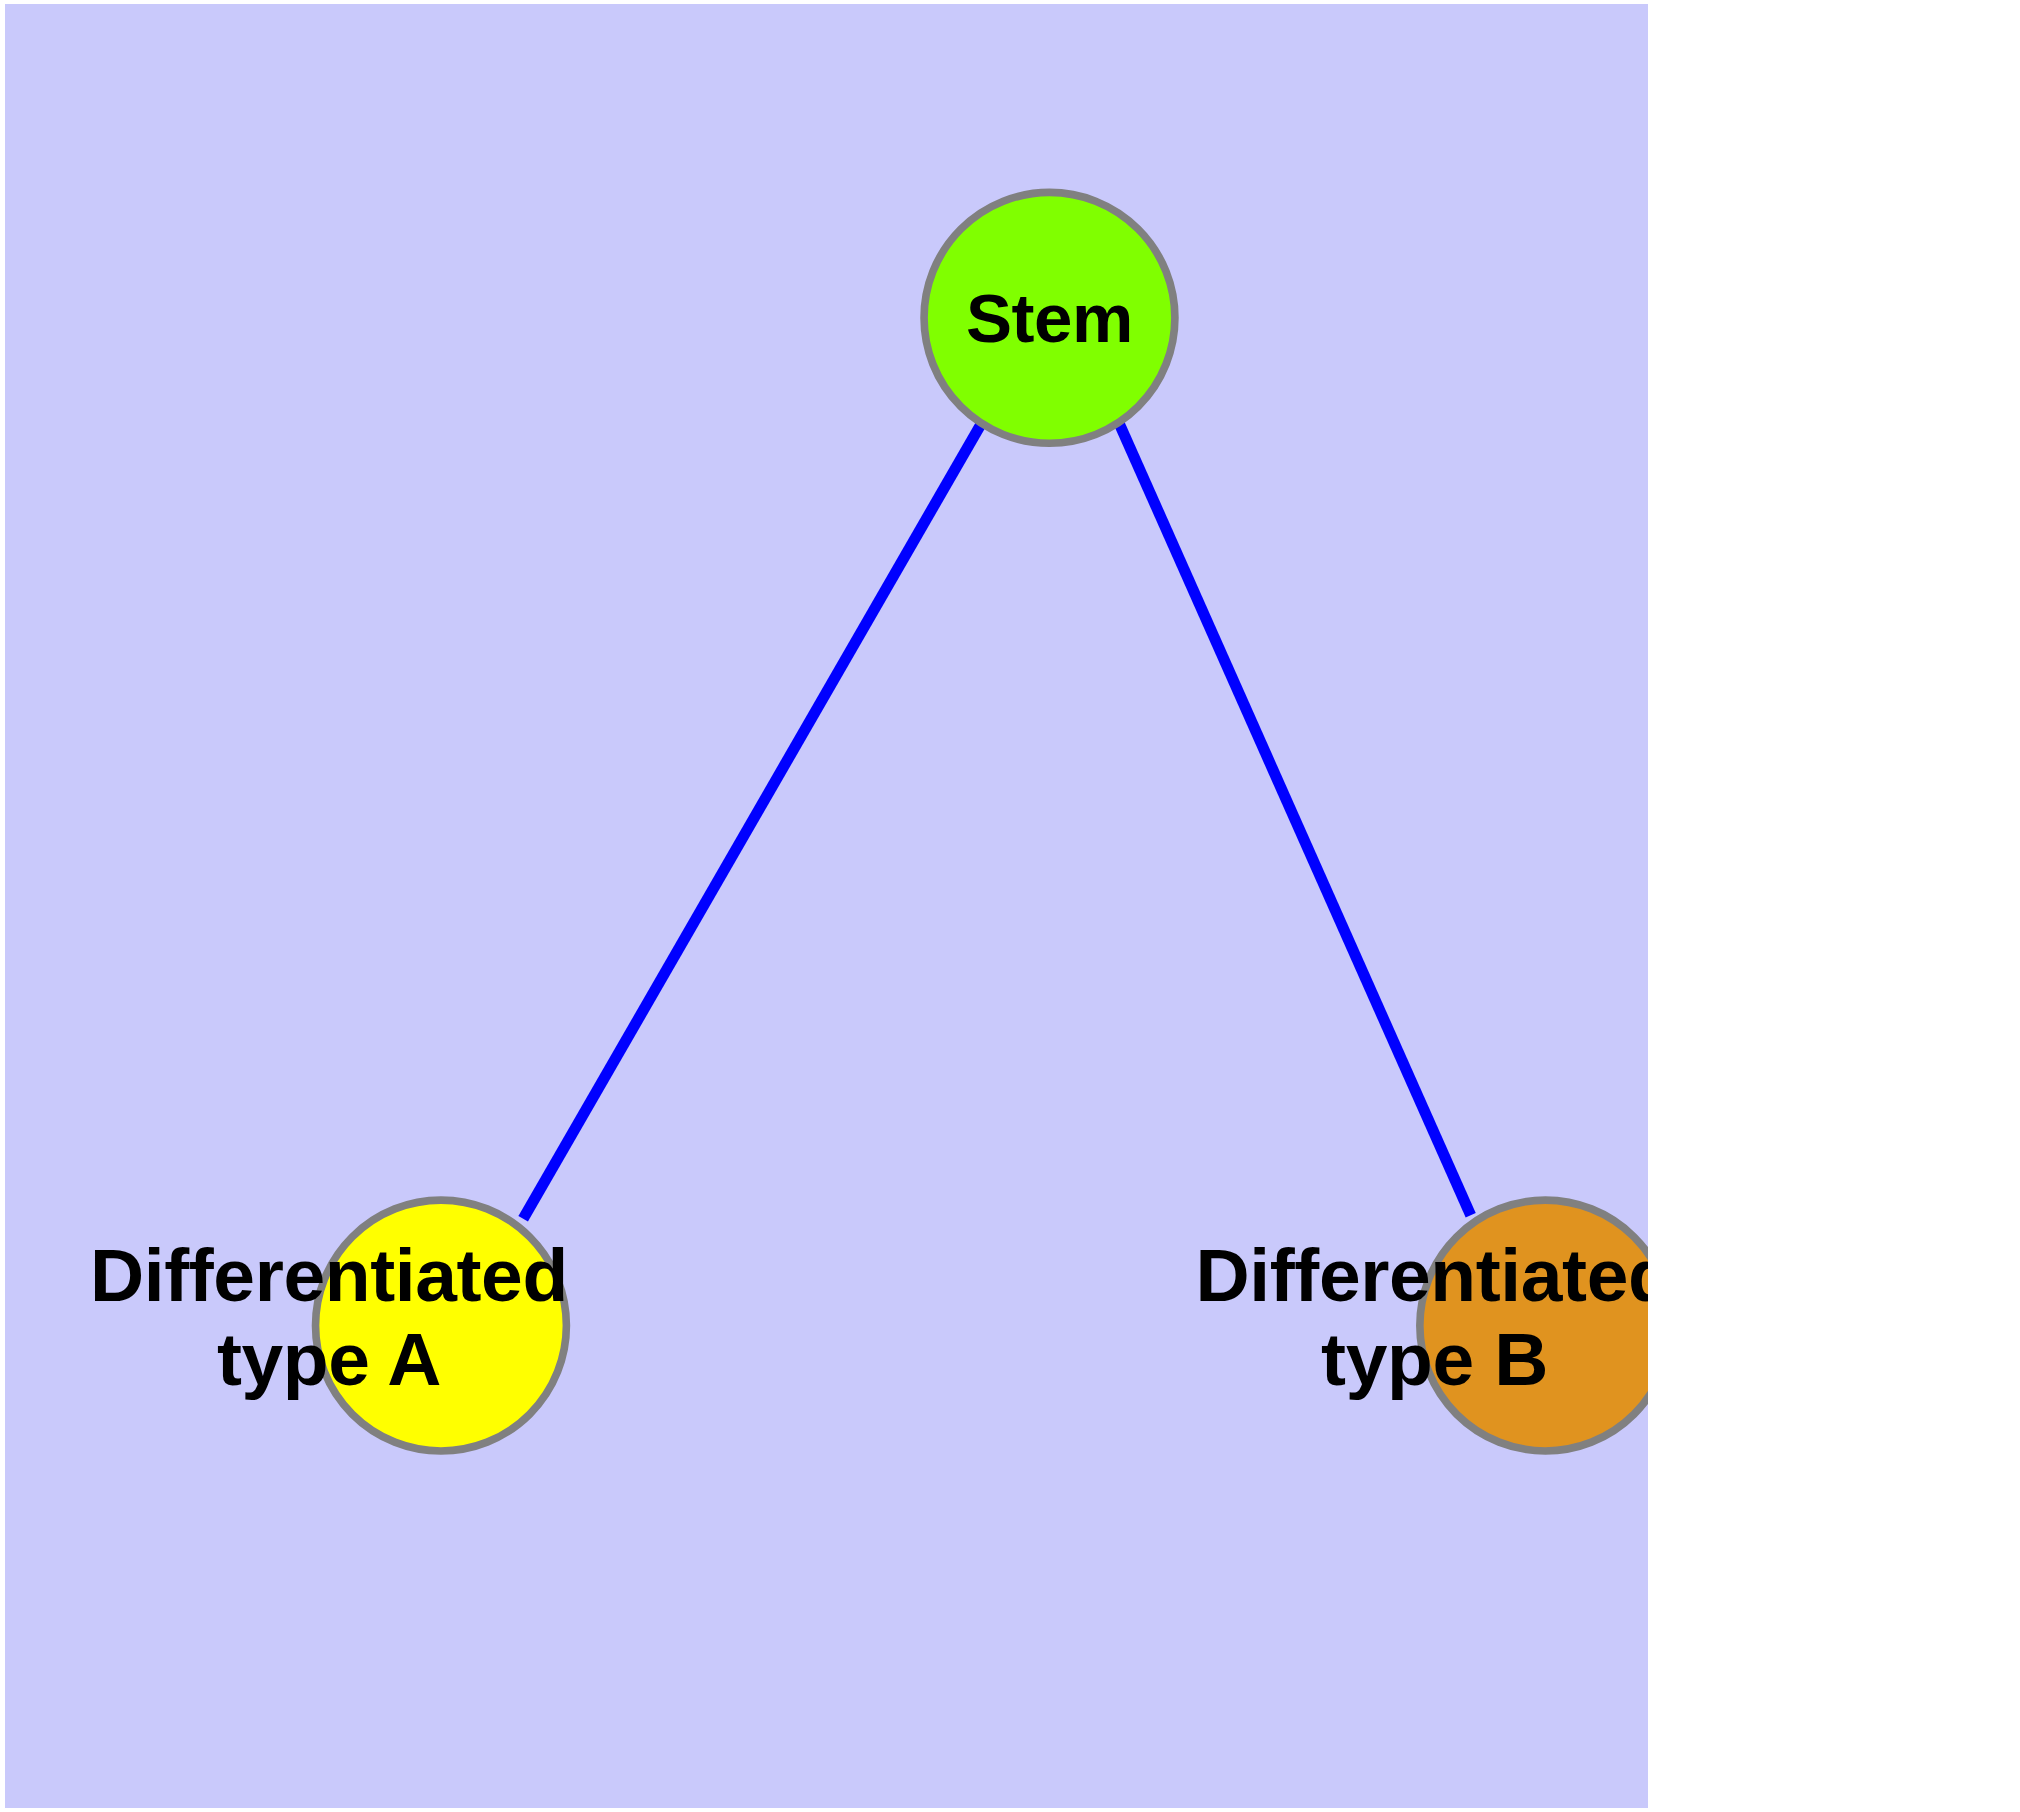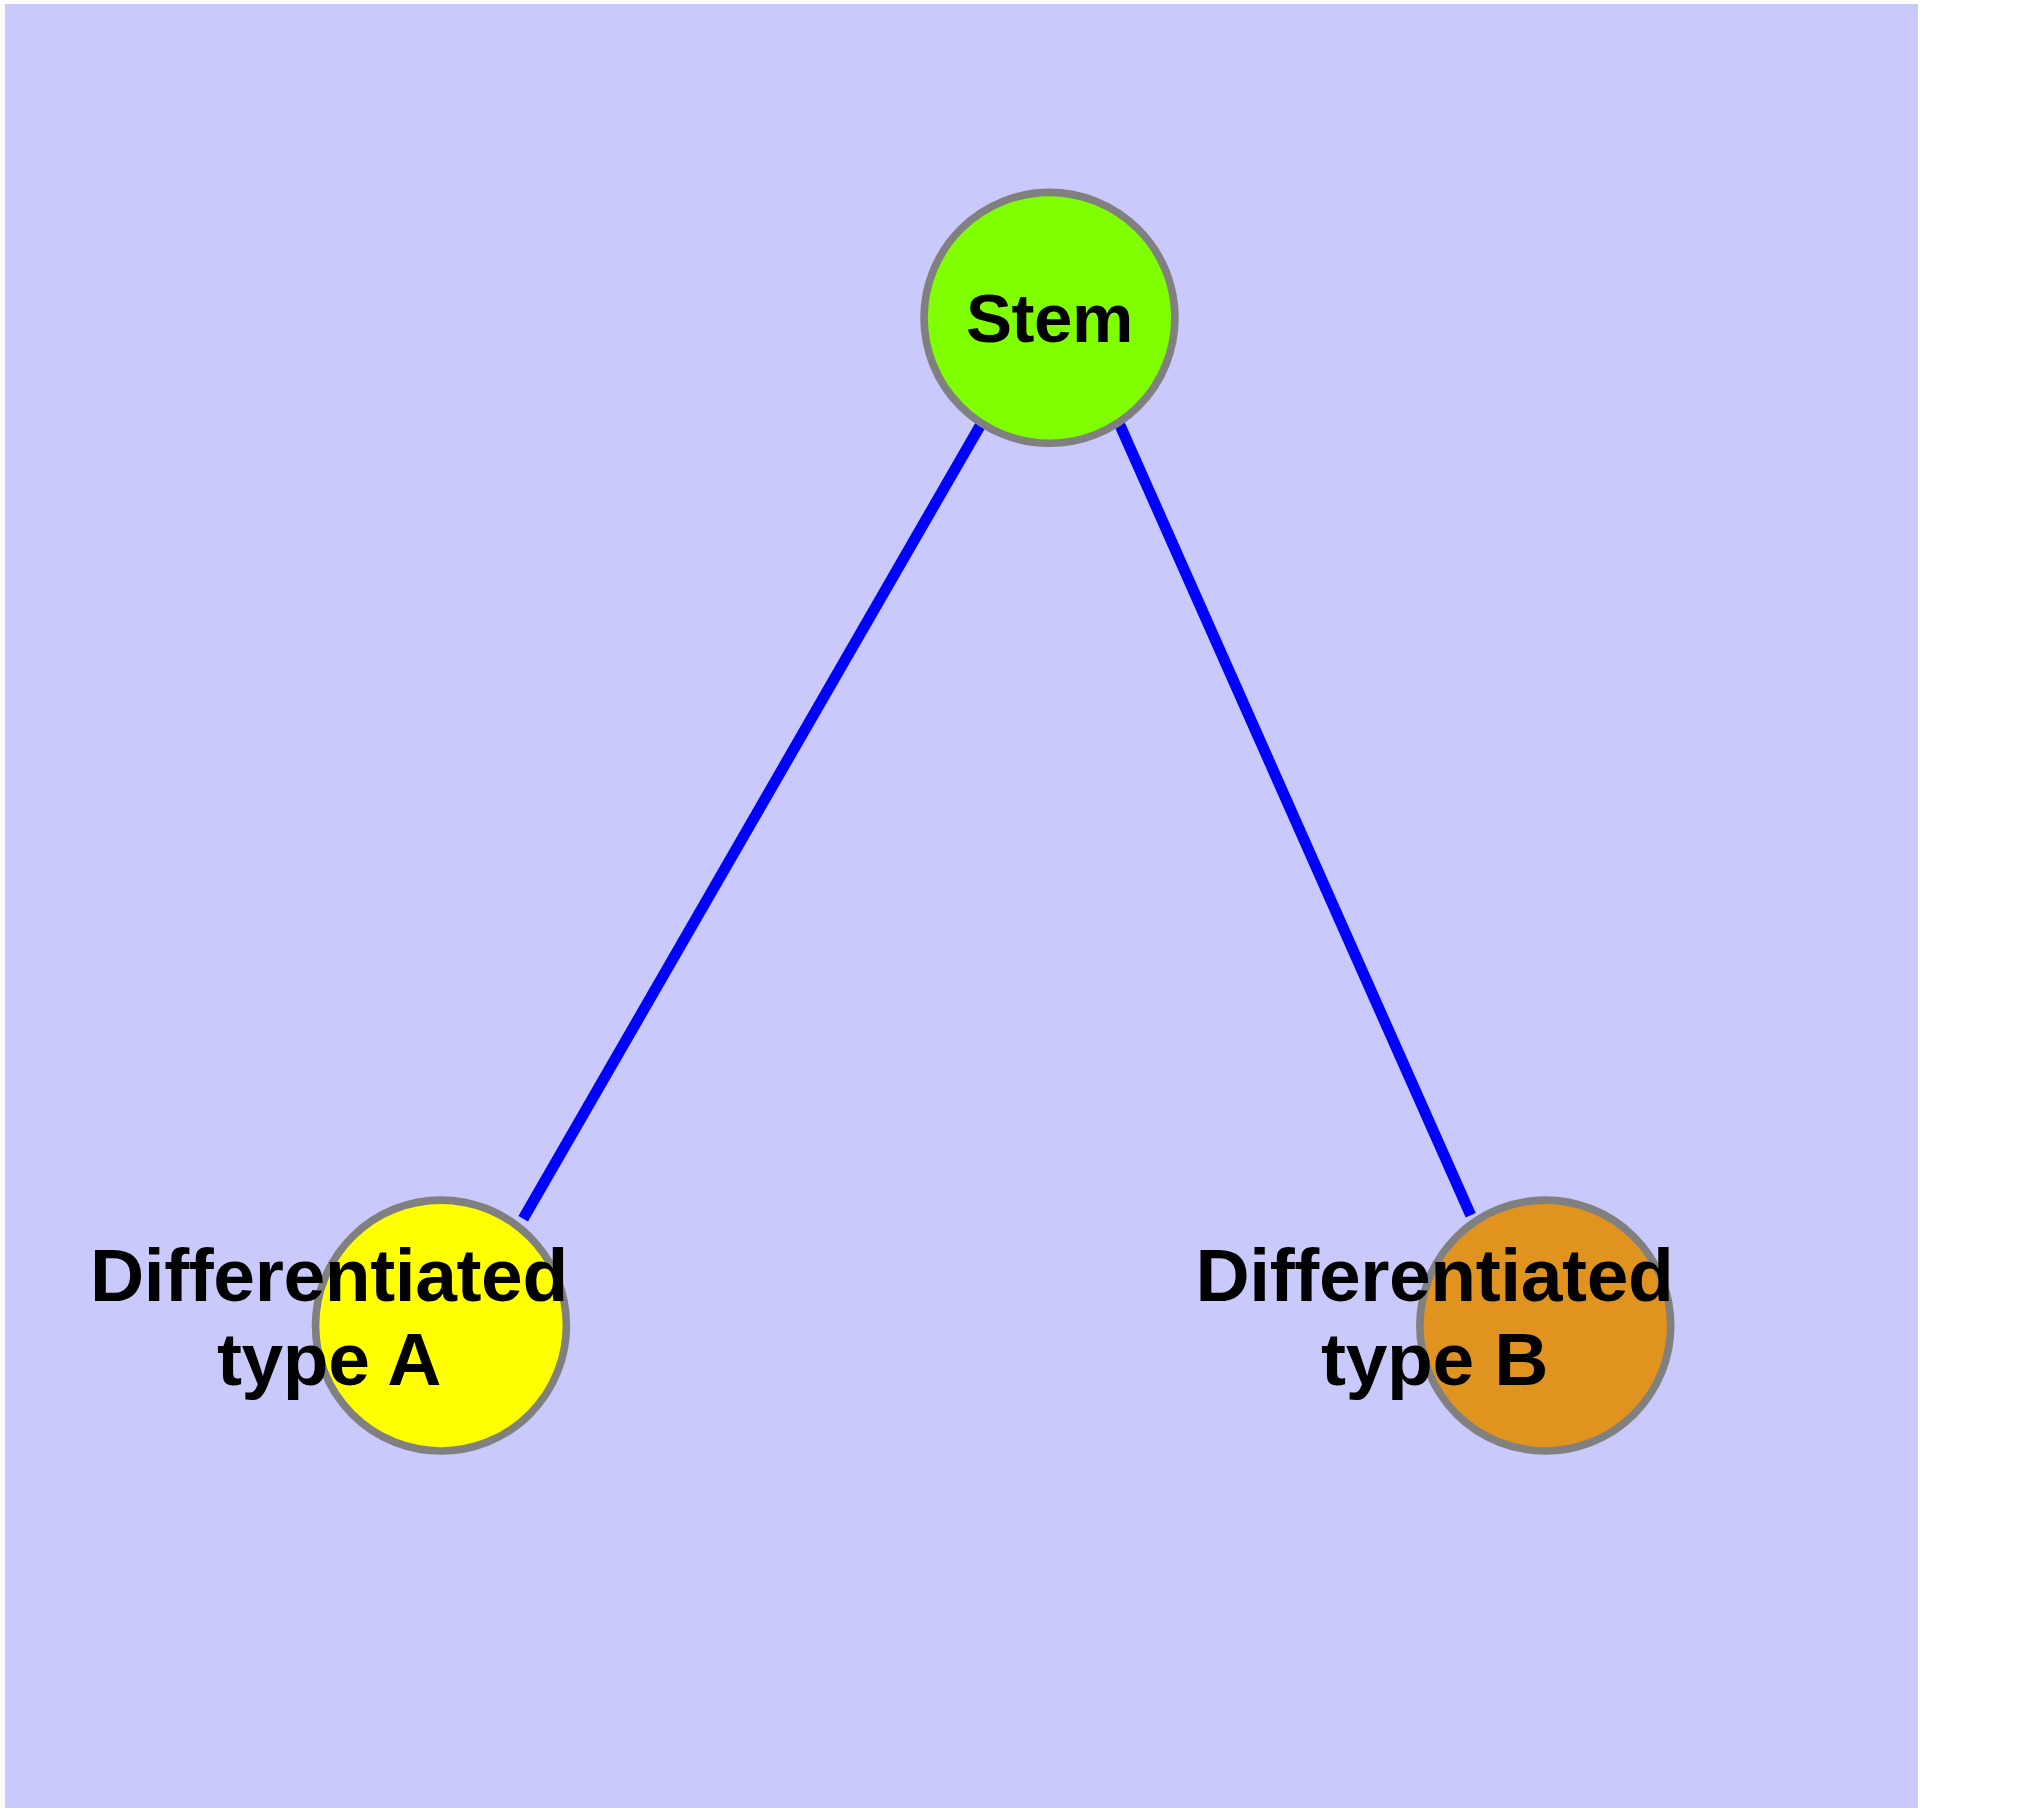--- a/index.html
+++ b/index.html
@@ -6,25 +6,24 @@
   html, body {
     margin: 0;
     padding: 0;
     background: #ffffff;
   }
   body {
     font-family: "Liberation Sans", sans-serif;
   }
   #canvas {
     position: relative;
-    width: 1894px;
+    width: 1648px;
     height: 1812px;
     background: #ffffff;
     overflow: hidden;
-    padding-left: 24px;
   }
   #plot-background {
     position: absolute;
     left: 5.1px;
     top: 4.2px;
     width: 2015px;
     height: 1804px;
     background: #c9c9fb;
   }
   #graph-svg {

